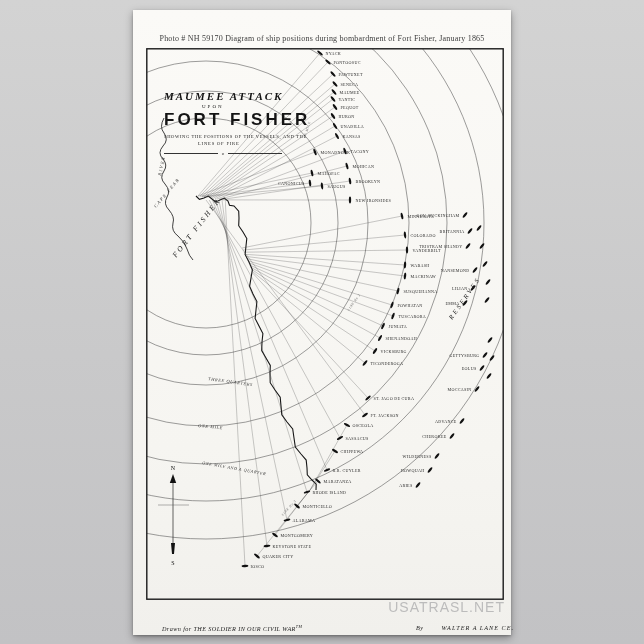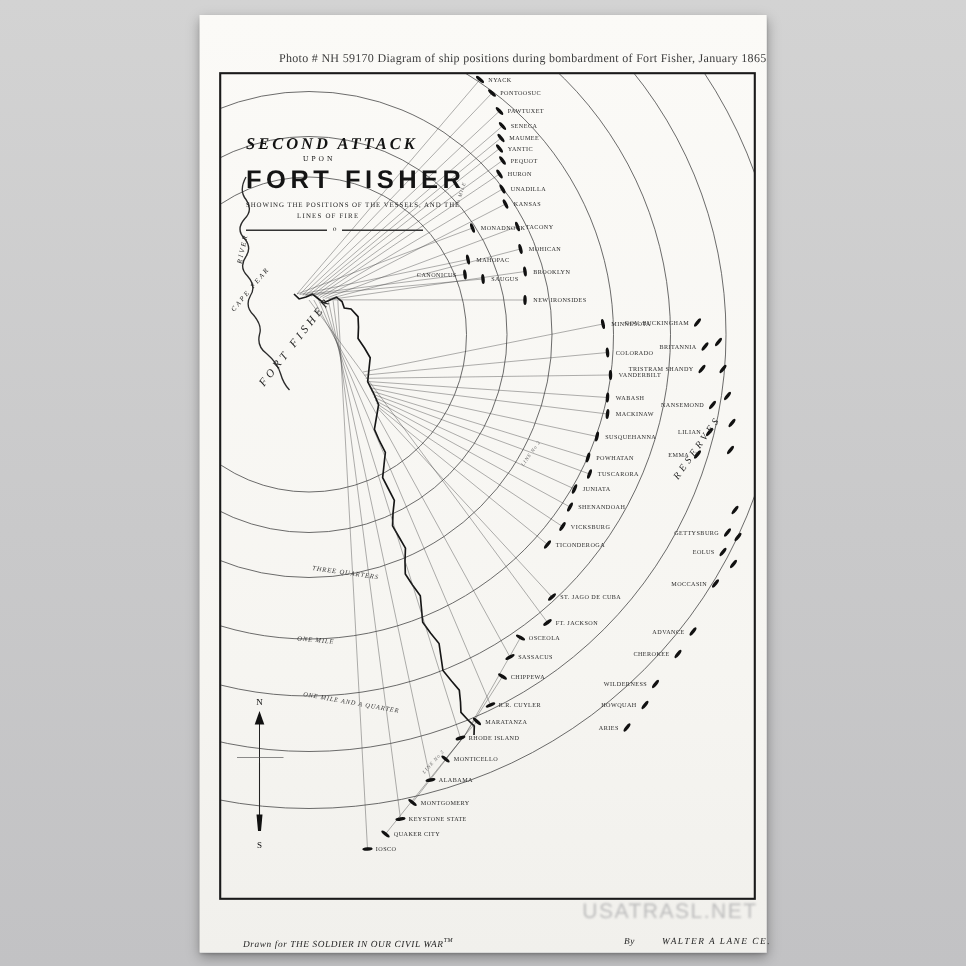--- a/index.html
+++ b/index.html
@@ -2,21 +2,21 @@
 <html><head>
 <meta charset="utf-8">
 <style>
   html,body{margin:0;padding:0;}
   #stage{position:relative;width:644px;height:644px;overflow:hidden;
          background:linear-gradient(180deg,#d3d3d3 0%,#c9c9ca 55%,#c2c2c4 100%);
          font-family:"Liberation Serif", serif;}
   #poster{position:absolute;left:133px;top:10px;width:378px;height:625px;
           background:linear-gradient(180deg,#fbfaf7 0%,#f6f5f1 70%,#f1f0ec 100%);
           box-shadow:0 3px 8px rgba(0,0,0,.35), 0 1px 2px rgba(0,0,0,.25);}
-  #caption{position:absolute;left:0;top:24px;width:100%;text-align:right;
+  #caption{position:absolute;left:0;top:24px;width:100%;text-align:center;
            font-size:8px;color:#3c3c3c;letter-spacing:.2px;white-space:nowrap;}
   #frame{position:absolute;left:13px;top:38px;width:358px;height:552px;}
   #frame svg{position:absolute;left:0;top:0;}
   
   #titleblock{position:absolute;left:18px;top:42px;width:150px;color:#141414;pointer-events:none;}
   .t1{font-style:italic;font-weight:bold;font-size:11px;letter-spacing:2px;white-space:nowrap;}
   .t2{font-size:5px;letter-spacing:2px;margin:2px 0 1px 38px;}
   .t3{font-family:"Liberation Sans",sans-serif;font-weight:bold;font-size:17px;letter-spacing:3px;white-space:nowrap;}
   .sub{font-size:4.6px;letter-spacing:.6px;margin-top:4px;white-space:nowrap;color:#222;}
   .sub2{font-size:4.6px;letter-spacing:.8px;margin:2px 0 0 34px;color:#222;}
@@ -246,21 +246,21 @@
               <path d="M27,426 L23.8,435 L30.2,435 Z" fill="#111"></path>
               <path d="M25,495 L29,495 L28,506 L26,506 Z" fill="#111"></path>
               <text x="27" y="422" text-anchor="middle" font-size="6" fill="#111" font-family="&quot;Liberation Serif&quot;,serif">N</text>
               <text x="27" y="517" text-anchor="middle" font-size="6" fill="#111" font-family="&quot;Liberation Serif&quot;,serif">S</text>
             </g>
           </g>
           <rect x="0.8" y="0.8" width="356.4" height="550.4" fill="none" stroke="#1a1a1a" stroke-width="1.4"></rect>
         </svg>
 
       <div id="titleblock">
-        <div class="t1">SECOND ATTACK</div>
+        <div class="t1">MAUMEE ATTACK</div>
         <div class="t2">UPON</div>
         <div class="t3">FORT FISHER</div>
         <div class="sub">SHOWING THE POSITIONS OF THE VESSELS, AND THE</div>
         <div class="sub2">LINES OF FIRE</div>
         <div class="divider">
           <span class="ln"></span>
             <span class="o">o</span>
             <span class="ln"></span>
         </div>
       </div>

